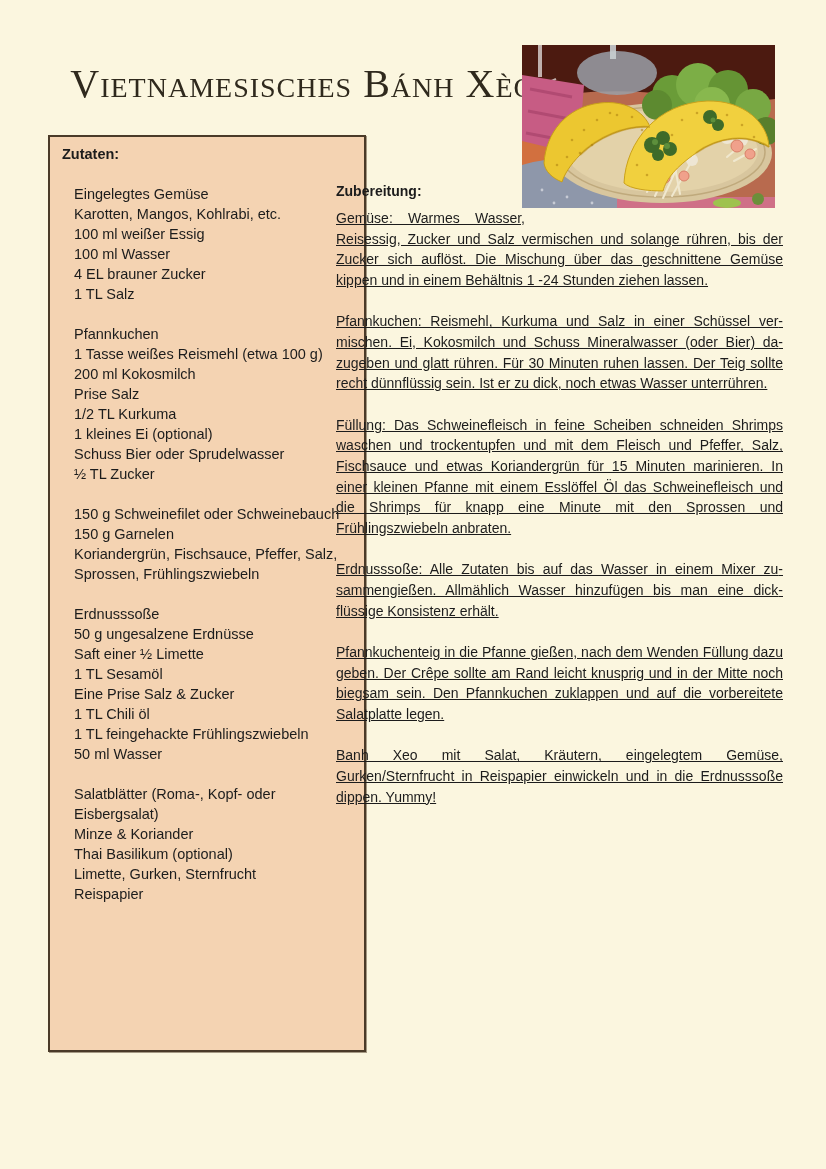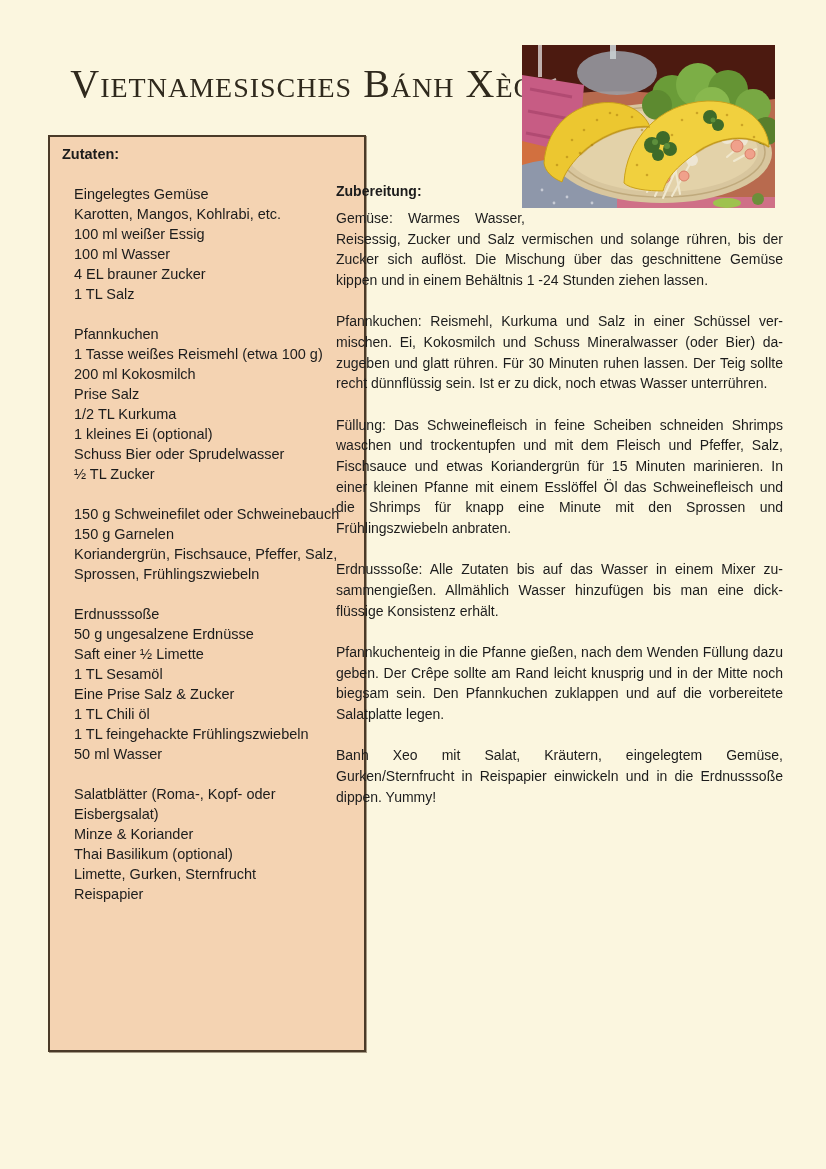--- a/index.html
+++ b/index.html
@@ -47,20 +47,21 @@
     font-size:14px;line-height:20.6px;
   }
   .photo-spacer{
     float:right;width:258px;height:36px;
   }
   .prep-heading{font-weight:bold;line-height:22px;margin:0 0 6px 0;}
   .prep-col p{
     margin:0 0 21px 0;
     text-align:justify;
     hyphens:manual;
+    text-decoration:underline;
   }
 </style>
 </head>
 <body>
 
 <div class="page">
 
   <h1 class="title">Vietnamesisches Bánh Xèo</h1>
 
   <svg class="photo" viewBox="0 0 253 163" aria-hidden="true">

